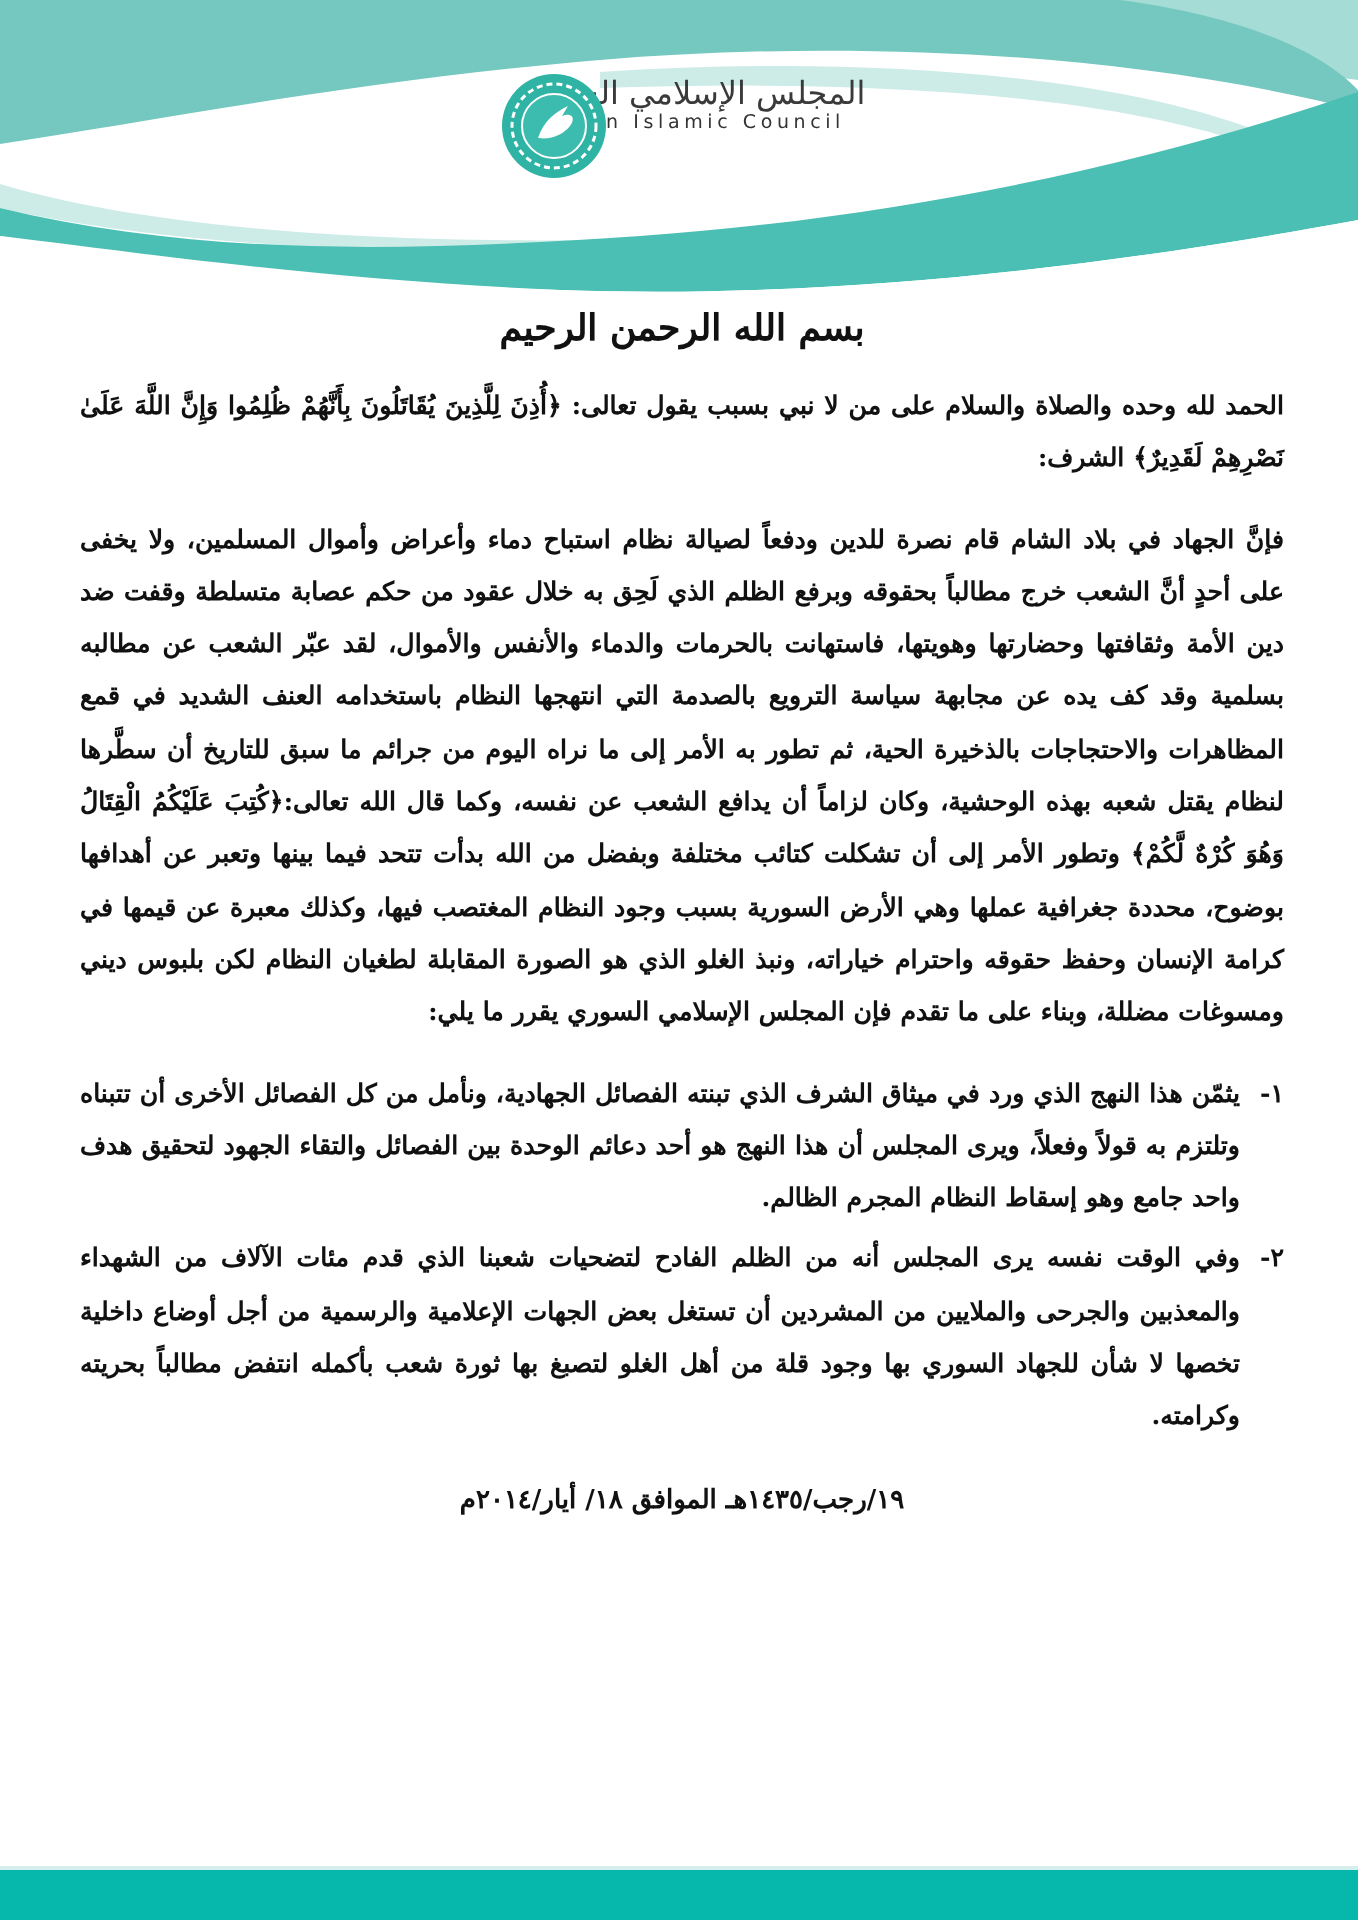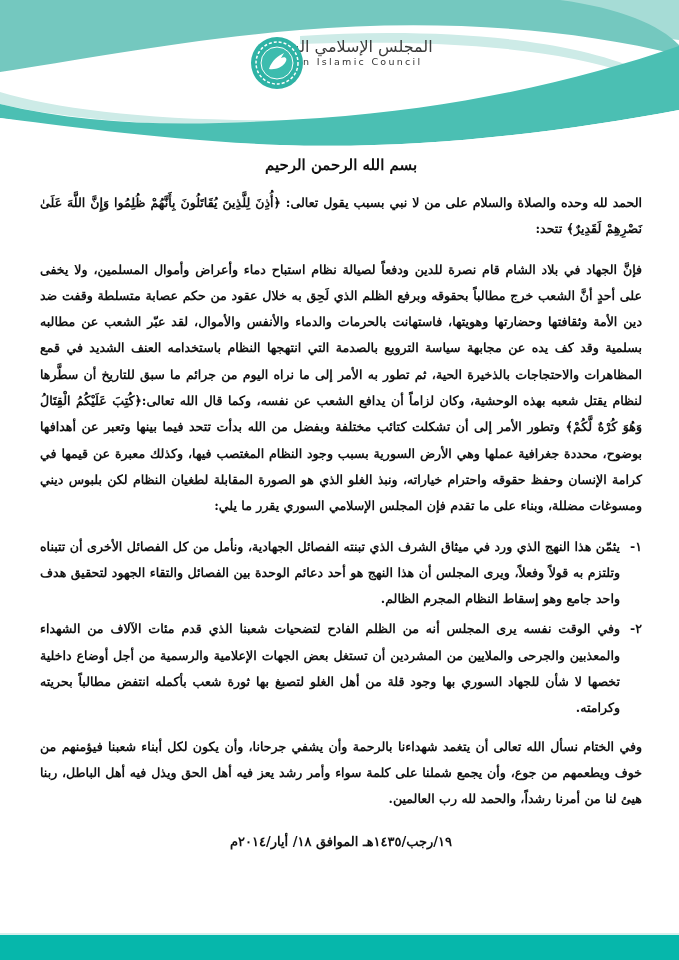--- a/index.html
+++ b/index.html
@@ -21,21 +21,21 @@
   }
   .logo-en {
     display: block; font-family: "DejaVu Sans", sans-serif; font-size: 9.5px;
     letter-spacing: 2.3px; color: #333; line-height: 12px;
   }
   .content {
     position: absolute; left: 40px; top: 150px; width: 602px;
     direction: rtl; text-align: justify;
     font-size: 12.6px; line-height: 26.3px; font-weight: bold;
   }
-  .basmala { text-align: center; font-size: 15px; margin: 0 0 10px 0; line-height: 30px; }
+  .basmala { text-align: center; font-size: 18px; margin: 0 0 10px 0; line-height: 30px; }
   .para { margin: 0 0 14px 0; text-align-last: right; }
   .quote { font-weight: bold; }
   .list { margin: 0 0 12px 0; padding: 0; list-style: none; }
   .list-item { position: relative; padding-right: 22px; margin: 0 0 4px 0; text-align-last: right; }
   .list-num { position: absolute; right: 0; top: 0; }
   .date { text-align: center; margin-top: 16px; font-size: 13px; }
   .footer-band {
     position: absolute; left: 0; top: 935px; width: 679px; height: 25px; background: #06b7ab;
   }
   .footer-line {
@@ -67,37 +67,36 @@
     </svg>
     <span class="logo-ar">المجلس الإسلامي السوري</span>
     <span class="logo-en">Syrian Islamic Council</span>
   </div>
 </div>
 
 <div class="content">
   <p class="basmala">بسم الله الرحمن الرحيم</p>
 
   <p class="para">
-    <span>الحمد لله وحده والصلاة والسلام على من لا نبي بسبب يقول تعالى: </span><span class="quote">﴿أُذِنَ لِلَّذِينَ يُقَاتَلُونَ بِأَنَّهُمْ ظُلِمُوا  وَإِنَّ اللَّهَ عَلَىٰ نَصْرِهِمْ لَقَدِيرٌ﴾</span><span> تتحد:</span>
+    <span>الحمد لله وحده والصلاة والسلام على من لا نبي بسبب يقول تعالى: </span><span class="quote">﴿أُذِنَ لِلَّذِينَ يُقَاتَلُونَ بِأَنَّهُمْ ظُلِمُوا  وَإِنَّ اللَّهَ عَلَىٰ نَصْرِهِمْ لَقَدِيرٌ﴾</span><span> الشرف:</span>
   </p>
 
   <p class="para">
     <span>فإنَّ الجهاد في بلاد الشام قام نصرة للدين ودفعاً لصيالة نظام استباح دماء وأعراض وأموال المسلمين، ولا يخفى على أحدٍ أنَّ الشعب خرج مطالباً بحقوقه وبرفع الظلم الذي لَحِق به خلال عقود من حكم عصابة متسلطة وقفت ضد دين الأمة وثقافتها وحضارتها وهويتها، فاستهانت بالحرمات والدماء والأنفس والأموال، لقد عبّر الشعب عن مطالبه بسلمية وقد كف يده عن مجابهة سياسة الترويع بالصدمة التي انتهجها النظام باستخدامه العنف الشديد في قمع المظاهرات والاحتجاجات بالذخيرة الحية، ثم تطور به الأمر إلى ما نراه اليوم من جرائم ما سبق للتاريخ أن سطَّرها لنظام يقتل شعبه بهذه الوحشية، وكان لزاماً أن يدافع الشعب عن نفسه، وكما قال الله تعالى:</span><span class="quote">﴿كُتِبَ عَلَيْكُمُ الْقِتَالُ وَهُوَ كُرْهٌ لَّكُمْ﴾</span><span> وتطور الأمر إلى أن تشكلت كتائب مختلفة وبفضل من الله بدأت تتحد فيما بينها وتعبر عن أهدافها بوضوح، محددة جغرافية عملها وهي الأرض السورية بسبب وجود النظام المغتصب فيها، وكذلك معبرة عن قيمها في كرامة الإنسان وحفظ حقوقه واحترام خياراته، ونبذ الغلو الذي هو الصورة المقابلة لطغيان النظام لكن بلبوس ديني ومسوغات مضللة، وبناء على ما تقدم فإن المجلس الإسلامي السوري يقرر ما يلي:</span>
   </p>
 
   <ol class="list">
     <li class="list-item">
       <span class="list-num">١-</span>
       <span>يثمّن هذا النهج الذي ورد في ميثاق الشرف الذي تبنته الفصائل الجهادية، ونأمل من كل الفصائل الأخرى أن تتبناه وتلتزم به قولاً وفعلاً، ويرى المجلس أن هذا النهج هو أحد دعائم الوحدة بين الفصائل والتقاء الجهود لتحقيق هدف واحد جامع وهو إسقاط النظام المجرم الظالم.</span>
     </li>
     <li class="list-item">
       <span class="list-num">٢-</span>
       <span>وفي الوقت نفسه يرى المجلس أنه من الظلم الفادح لتضحيات شعبنا الذي قدم مئات الآلاف من الشهداء والمعذبين والجرحى والملايين من المشردين أن تستغل بعض الجهات الإعلامية والرسمية من أجل أوضاع داخلية تخصها لا شأن للجهاد السوري بها وجود قلة من أهل الغلو لتصبغ بها ثورة شعب بأكمله انتفض مطالباً بحريته وكرامته.</span>
     </li>
   </ol>
 
-  <p class="para">وفي الختام نسأل الله تعالى أن يتغمد شهداءنا بالرحمة وأن يشفي جرحانا، وأن يكون لكل أبناء شعبنا فيؤمنهم من خوف ويطعمهم من جوع، وأن يجمع شملنا على كلمة سواء وأمر رشد يعز فيه أهل الحق ويذل فيه أهل الباطل، ربنا هيئ لنا من أمرنا رشداً، والحمد لله رب العالمين.</p>
 
   <p class="date">١٩/رجب/١٤٣٥هـ الموافق ١٨/ أيار/٢٠١٤م</p>
 </div>
 
 <div class="footer-line"></div>
 <div class="footer-band"></div>
 
 </body></html>

